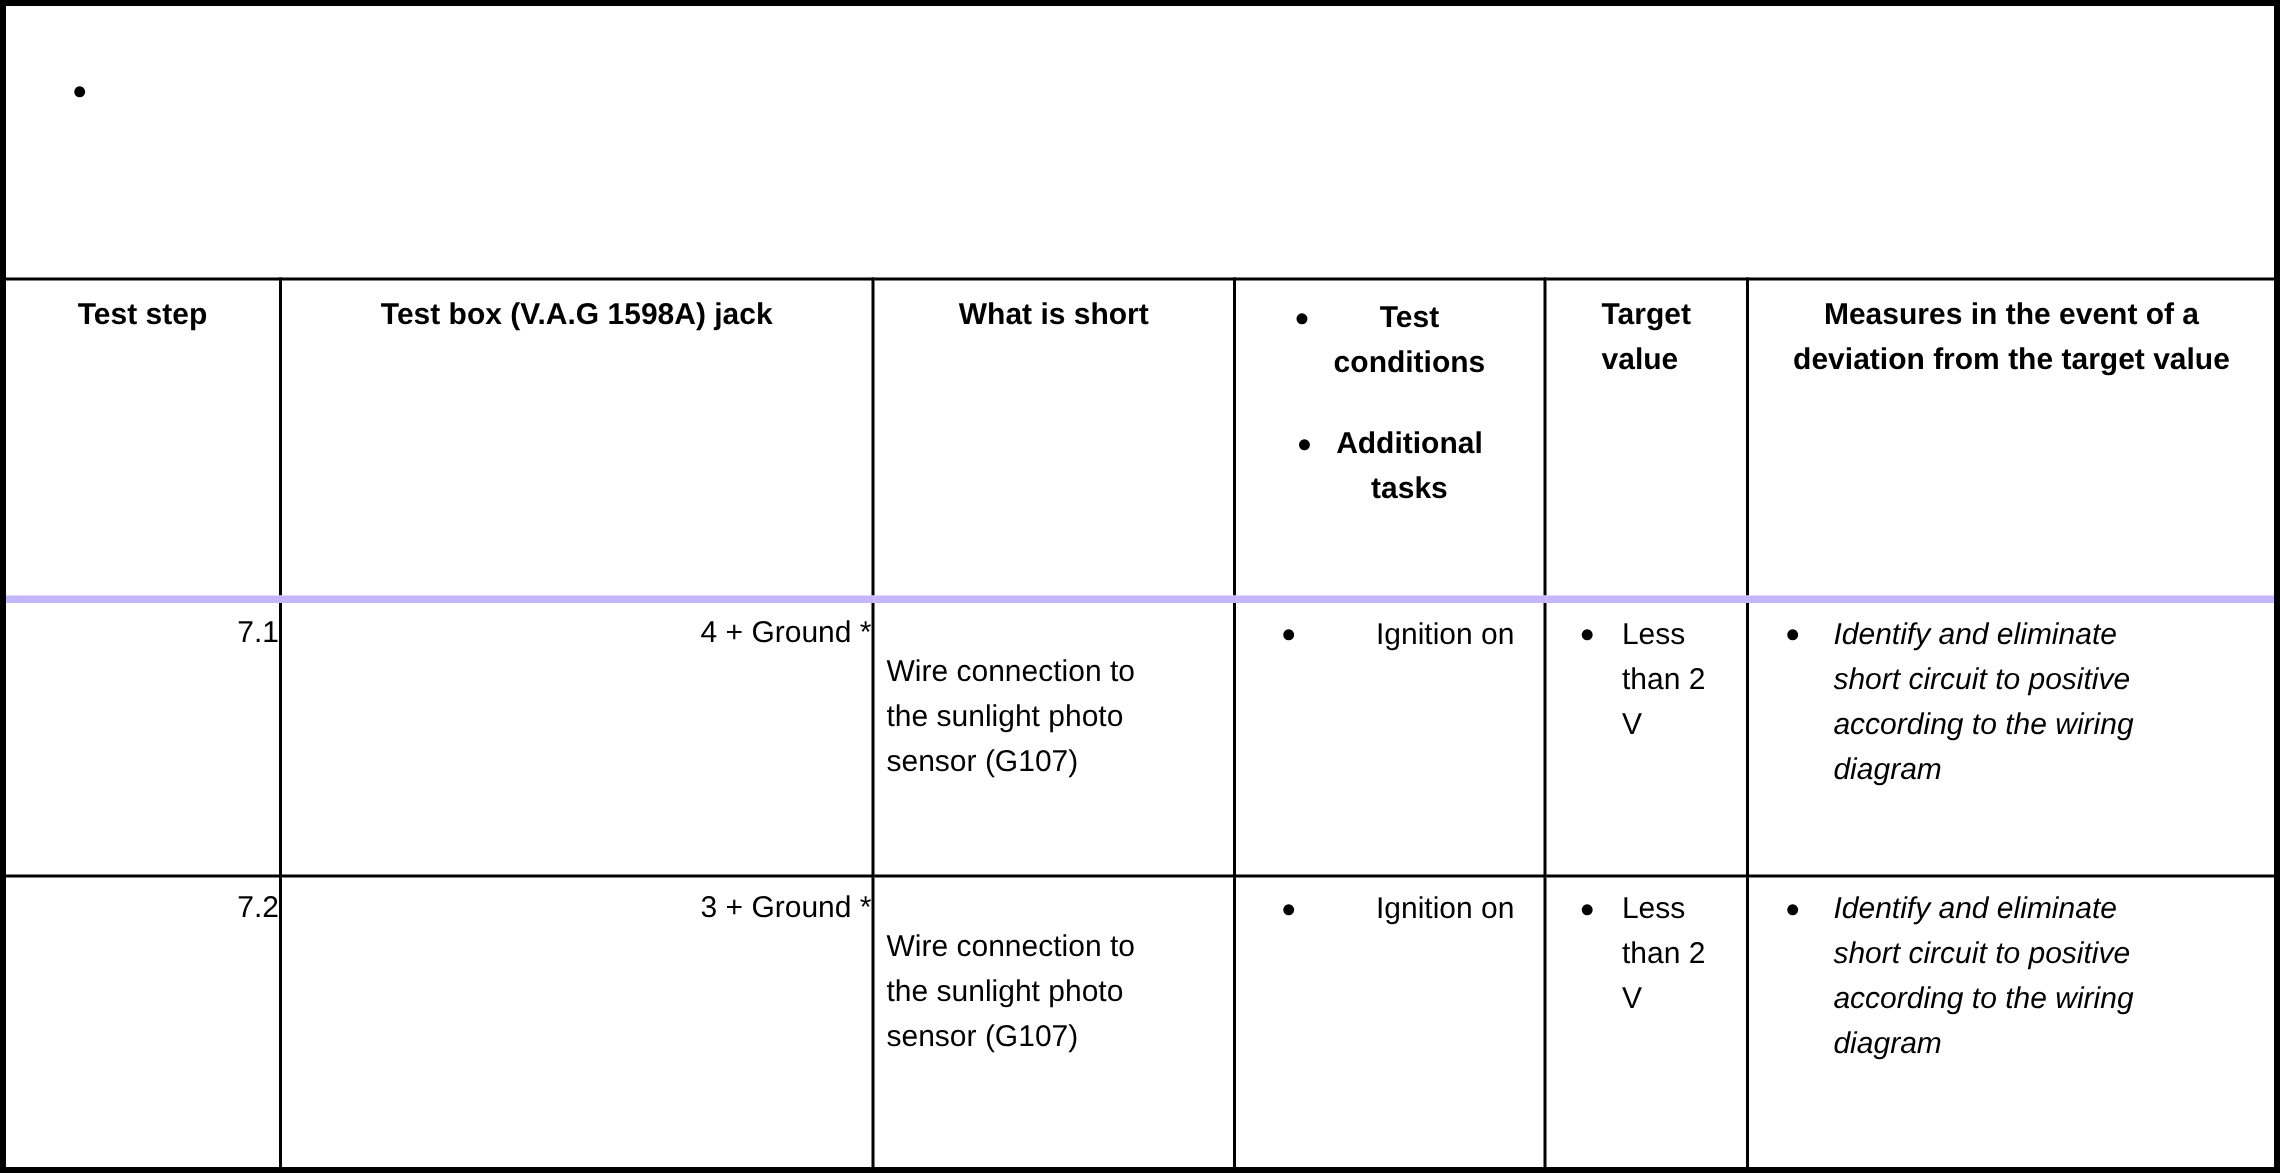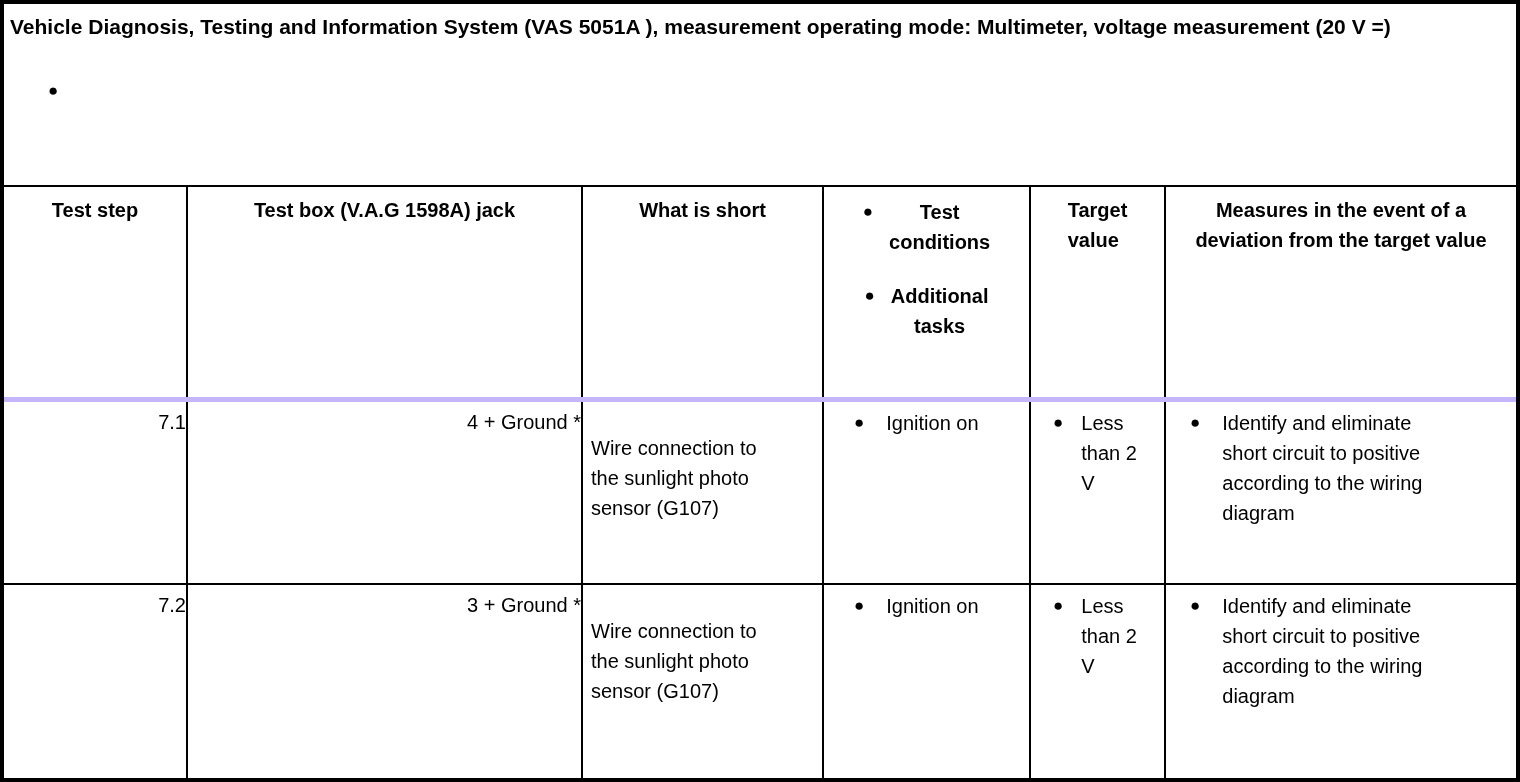--- a/index.html
+++ b/index.html
@@ -43,35 +43,34 @@
   .hdr-bullet-item{display:flex;justify-content:center;align-items:flex-start;margin-bottom:24px;font-weight:bold;}
   .hdr-bullet-item .bullet{margin-right:16px;}
   .hdr-bullet-item .hb-text{width:-moz-min-content;width:min-content;}
   
   .cell-center{text-align:right;padding-top:5px;}
   .cell-tested{padding:6px 8px 0 8px;margin-top:25px;}
   .cell-tested .wrapbox{width:185px;}
   .bullet-item{display:flex;align-items:flex-start;padding-top:6px;}
   .bi-cond{padding-left:30px;}
   .bi-cond .bullet{margin-right:22px;}
-  .bi-cond .bi-text{width:120px;}
+  .bi-cond .bi-text{width:120px;margin-left:31px;}
   .bi-target{padding-left:22px;}
   .bi-target .bullet{margin-right:18px;}
   .bi-target .bi-text{width:64px;}
   .bi-measure{padding-left:24px;}
   .bi-measure .bullet{margin-right:22px;}
-  .bi-measure .bi-text{width:218px;}
+  .bi-measure .bi-text{width:218px;font-style:italic;}
 </style>
 </head>
 <body>
 
 <div class="page">
 
   <div class="intro">
-    <div class="intro-title">Vehicle Diagnosis, Testing and Information System (VAS 5051A ), measurement operating mode: Multimeter, voltage measurement (20 V =)</div>
     <div class="intro-bullet-row">
       <span class="bullet">●</span>
     </div>
   </div>
 
   <table>
     <colgroup>
       <col class="c1">
         <col class="c2">
         <col class="c3">

